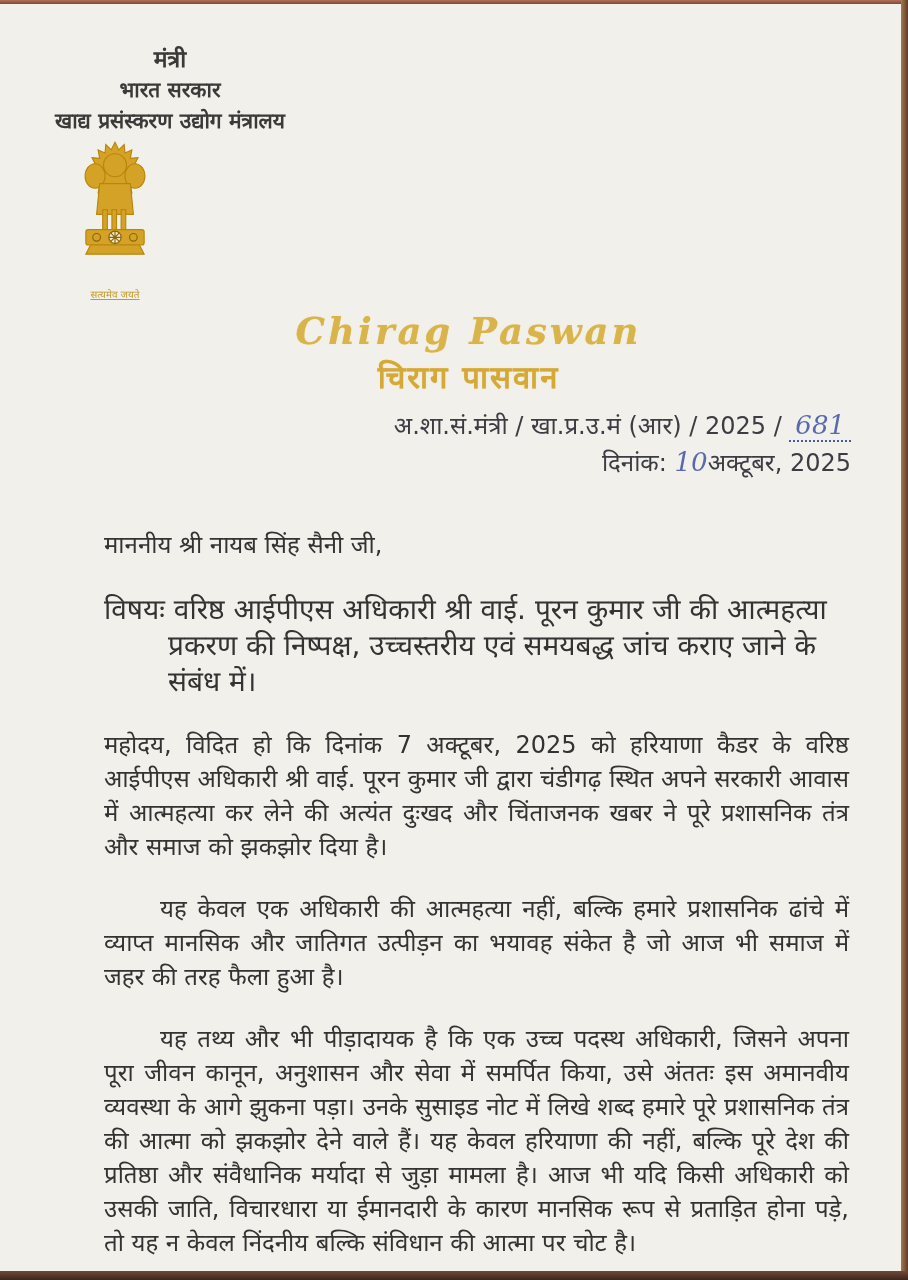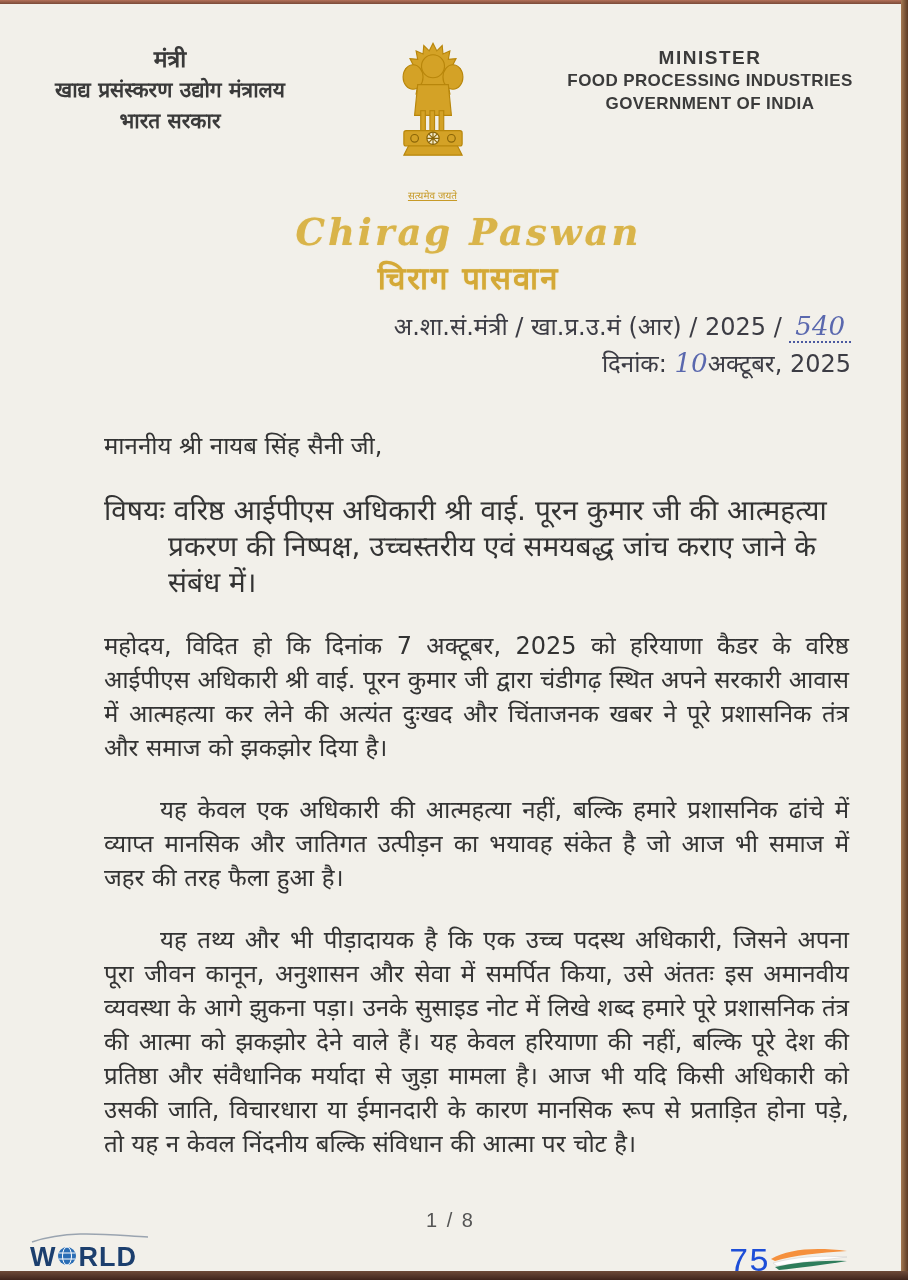--- a/index.html
+++ b/index.html
@@ -14,22 +14,23 @@
     position:absolute; left:0; top:4px; right:7px; bottom:9px;
     background:#f2f0ea;
     color:#333;
   }
   .edge-top { position:absolute; left:0; top:0; width:100%; height:4px; background:linear-gradient(#b4705a,#7a4a38); }
   .edge-right { position:absolute; right:0; top:0; width:7px; height:100%; background:linear-gradient(90deg,#a57a54,#5c3a24); }
   .edge-bottom { position:absolute; left:0; bottom:0; width:100%; height:9px; background:linear-gradient(#6e4a38,#40251c); }
 
   
   .header-row {
-    display:flex; justify-content:space-between; align-items:flex-start;
+    display:flex; justify-content:flex-start; align-items:flex-start;
     padding:34px 26px 0 20px;
+    flex-direction:column;
   }
   .hdr-left {
     width:300px; text-align:center; font-weight:bold; color:#3a3a3a;
     font-size:21px; line-height:31px; padding-top:6px;
   }
   .hdr-left .l1 { font-size:23px; }
   .hdr-center { width:190px; text-align:center; }
   .hdr-right {
     width:330px; text-align:center; font-weight:bold; color:#3b3b3b;
     font-family:"Liberation Sans", sans-serif;
@@ -88,22 +89,22 @@
   .azadi .t2 { font-size:19px; font-weight:bold; margin-left:28px; margin-top:-2px; }
 </style>
 </head>
 <body>
 
 <div class="paper">
 
   <div class="header-row">
     <div class="hdr-left">
       <div class="l1">मंत्री</div>
+      <div>भारत सरकार</div>
       <div>खाद्य प्रसंस्करण उद्योग मंत्रालय</div>
-      <div>भारत सरकार</div>
     </div>
 
     <div class="hdr-center">
       <svg width="92" height="150" viewBox="0 0 120 190">
         <g fill="#d4a226" stroke="#b8860b" stroke-width="1.5">
 
           <path d="M60 4 l5 10 7-7 1 11 9-4-2 11 10-1-5 10 10 3-8 7 8 6-10 3 5 9-10-2 2 10-9-4-1 10-7-7-5 10-5-10-7 7-1-10-9 4 2-10-10 2 5-9-10-3 8-6-8-7 10-3-5-10 10 1-2-11 9 4 1-11 7 7z"></path>
 
           <ellipse cx="34" cy="48" rx="13" ry="16"></ellipse>
           <ellipse cx="86" cy="48" rx="13" ry="16"></ellipse>
@@ -123,34 +124,29 @@
         <g stroke="#8a6508" stroke-width="1.5" fill="none">
           <circle cx="60" cy="128" r="8" fill="#f2eacb"></circle>
           <path d="M60 120v16 M52 128h16 M54.3 122.3l11.4 11.4 M65.7 122.3l-11.4 11.4"></path>
           <circle cx="36" cy="128" r="5" fill="#d4a226"></circle>
           <circle cx="84" cy="128" r="5" fill="#d4a226"></circle>
         </g>
       </svg>
       <div class="emblem-motto">सत्यमेव जयते</div>
     </div>
 
-    <div class="hdr-right">
-      <div class="l1">MINISTER</div>
-      <div>FOOD PROCESSING INDUSTRIES</div>
-      <div>GOVERNMENT OF INDIA</div>
-    </div>
   </div>
 
   <div class="sig-block">
     <div class="sig-en">Chirag Paswan</div>
     <div class="sig-hi">चिराग पासवान</div>
   </div>
 
   <div class="ref-block">
-    <div><span>अ.शा.सं.मंत्री / खा.प्र.उ.मं (आर) / 2025 / </span><span class="handwritten ref-num">540</span></div>
+    <div><span>अ.शा.सं.मंत्री / खा.प्र.उ.मं (आर) / 2025 / </span><span class="handwritten ref-num">681</span></div>
     <div><span>दिनांक: </span><span class="handwritten">10</span><span>अक्टूबर, 2025</span></div>
   </div>
 
   <div class="letter">
     <div class="salutation">माननीय श्री नायब सिंह सैनी जी,</div>
 
     <div class="subject"><b style="font-weight:normal">विषयः </b><span>वरिष्ठ आईपीएस अधिकारी श्री वाई. पूरन कुमार जी की आत्महत्या प्रकरण की निष्पक्ष, उच्चस्तरीय एवं समयबद्ध जांच कराए जाने के संबंध में।</span></div>
 
     <p class="para">महोदय, विदित हो कि दिनांक 7 अक्टूबर, 2025 को हरियाणा कैडर के वरिष्ठ आईपीएस अधिकारी श्री वाई. पूरन कुमार जी द्वारा चंडीगढ़ स्थित अपने सरकारी आवास में आत्महत्या कर लेने की अत्यंत दुःखद और चिंताजनक खबर ने पूरे प्रशासनिक तंत्र और समाज को झकझोर दिया है।</p>
     <p class="para indent">यह केवल एक अधिकारी की आत्महत्या नहीं, बल्कि हमारे प्रशासनिक ढांचे में व्याप्त मानसिक और जातिगत उत्पीड़न का भयावह संकेत है जो आज भी समाज में जहर की तरह फैला हुआ है।</p>

